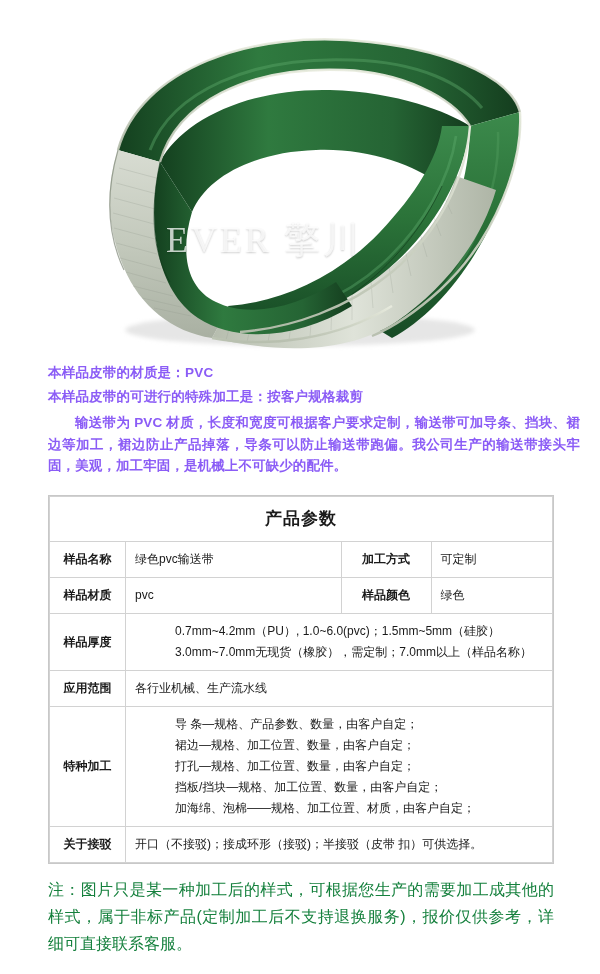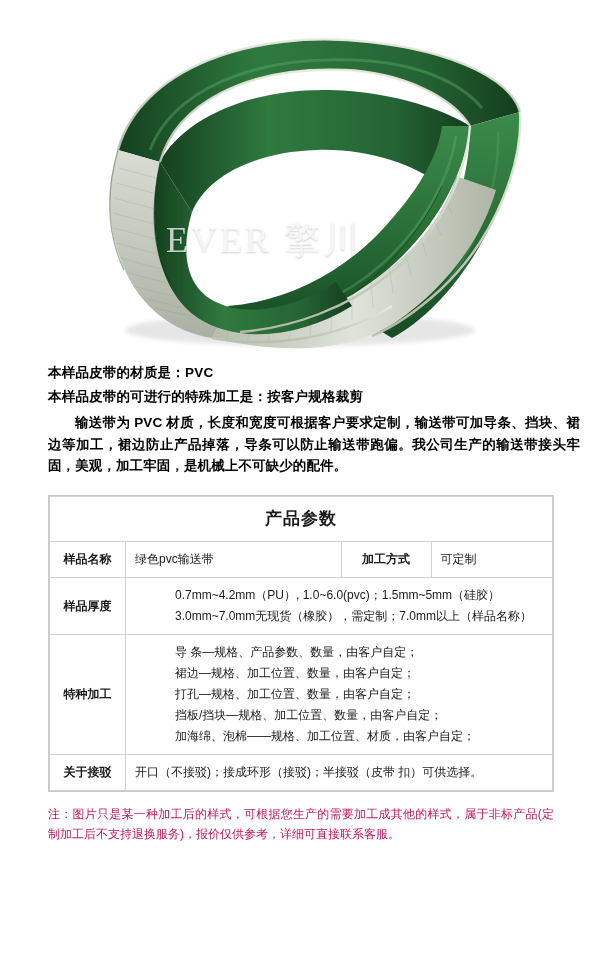--- a/index.html
+++ b/index.html
@@ -41,21 +41,21 @@
     font-family: "Liberation Serif", serif;
     pointer-events: none;
     text-shadow: 0 1px 2px rgba(0,0,0,0.20);
   }
 
   
   .textblock {
     padding: 0 20px 0 48px;
     font-size: 13.5px;
     line-height: 1.62;
-    color: #000000;
+    color: #8b5cf6;
   }
   .textblock .line {
     font-weight: bold;
     margin: 0 0 2px 0;
     letter-spacing: 0.2px;
   }
   .textblock .para {
     margin: 4px 0 0 0;
     text-indent: 2em;
     text-align: justify;
@@ -101,23 +101,23 @@
     width: 90px;
     text-align: center;
     font-weight: bold;
     white-space: nowrap;
   }
   .multi > div { white-space: nowrap; margin-left: 40px; }
 
   
   .note {
     margin: 12px 46px 0 48px;
-    font-size: 12px;
+    font-size: 16px;
     line-height: 1.7;
-    color: #be185d;
+    color: #15803d;
     text-align: justify;
   }
 </style>
 </head>
 <body>
 
 <div class="hero">
   <svg width="600" height="362" viewBox="0 0 600 362">
     <defs>
       <linearGradient id="gDark" x1="0" y1="0" x2="0" y2="1">
@@ -244,25 +244,35 @@
       <tr>
         <td class="title-cell" colspan="4">产品参数</td>
       </tr>
       <tr>
         <td class="label">样品名称</td>
         <td class="value">绿色pvc输送带</td>
         <td class="label2">加工方式</td>
         <td class="value">可定制</td>
       </tr>
       <tr>
+        <td class="label">样品材质</td>
+        <td class="value">pvc</td>
+        <td class="label2">样品颜色</td>
+        <td class="value">绿色</td>
+      </tr>
+      <tr>
         <td class="label">样品厚度</td>
         <td class="value multi" colspan="3">
           <div>0.7mm~4.2mm（PU）, 1.0~6.0(pvc)；1.5mm~5mm（硅胶）</div>
           <div>3.0mm~7.0mm无现货（橡胶），需定制；7.0mm以上（样品名称）</div>
         </td>
+      </tr>
+      <tr>
+        <td class="label">应用范围</td>
+        <td class="value" colspan="3">各行业机械、生产流水线</td>
       </tr>
       <tr>
         <td class="label">特种加工</td>
         <td class="value multi" colspan="3">
           <div>导 条—规格、产品参数、数量，由客户自定；</div>
           <div>裙边—规格、加工位置、数量，由客户自定；</div>
           <div>打孔—规格、加工位置、数量，由客户自定；</div>
           <div>挡板/挡块—规格、加工位置、数量，由客户自定；</div>
           <div>加海绵、泡棉——规格、加工位置、材质，由客户自定；</div>
         </td>

